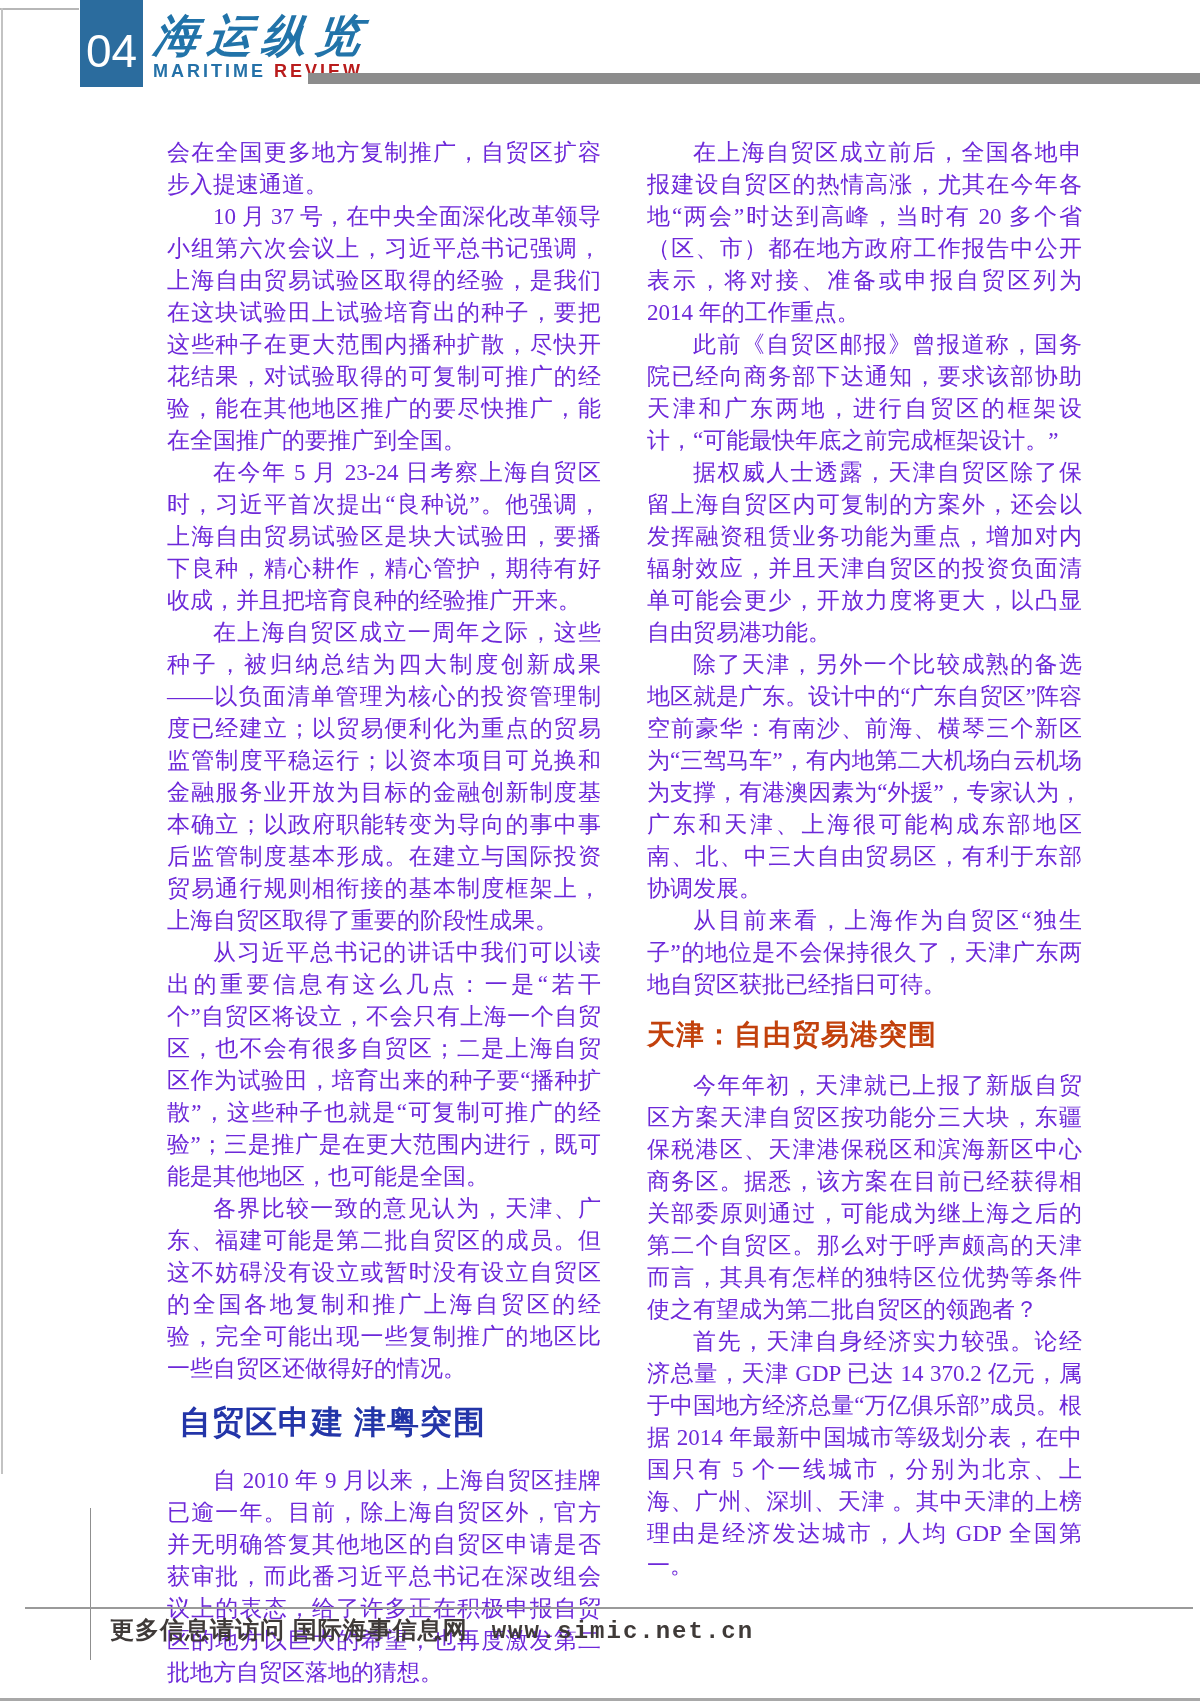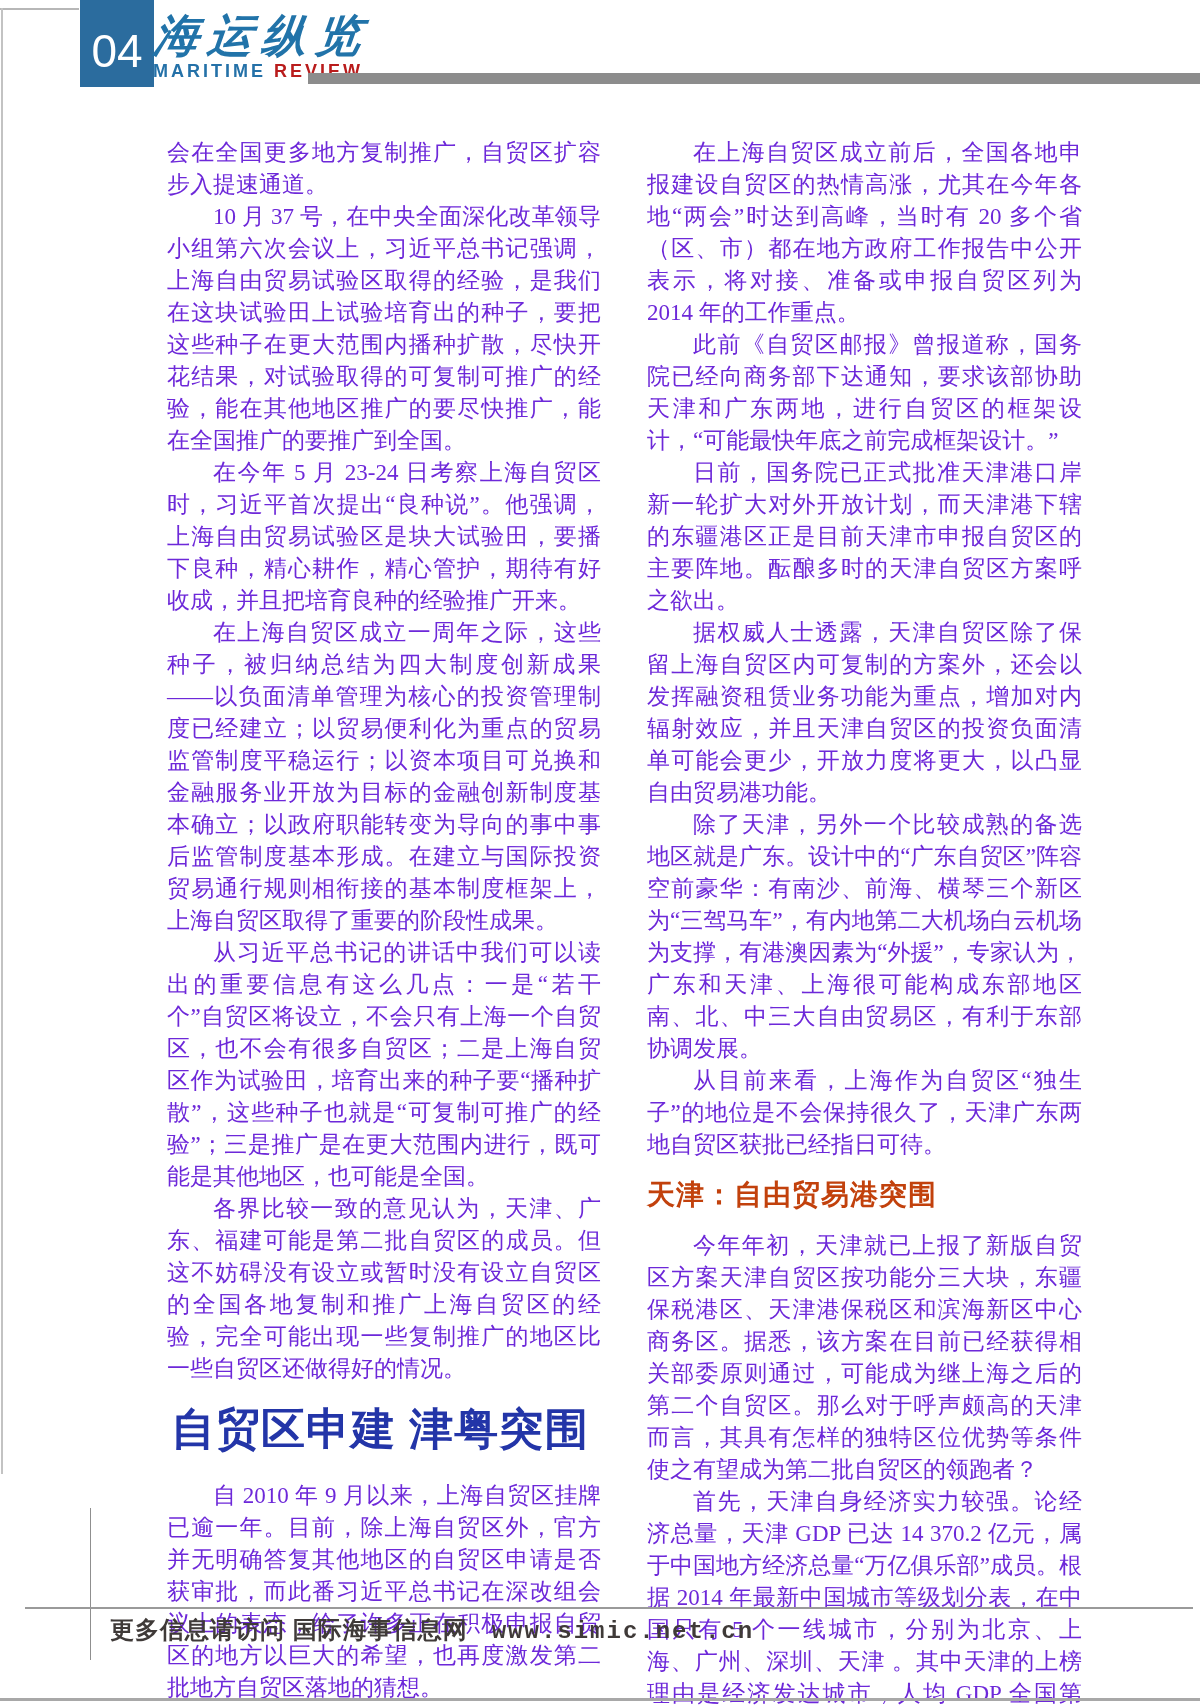--- a/index.html
+++ b/index.html
@@ -4,41 +4,41 @@
 <style>
   html,body{margin:0;padding:0;background:#ffffff;}
   .page{position:relative;width:1200px;height:1707px;background:#ffffff;overflow:hidden;
         font-family:"Liberation Serif","DejaVu Serif",serif;color:#2e2e2e;}
 
   
   .edge-top{position:absolute;left:0;top:8px;width:79px;height:2px;background:#b7b7b7;}
   .edge-left{position:absolute;left:1px;top:8px;width:2px;height:1466px;background:#c3c3c3;}
 
   
-  .pagenum-box{position:absolute;left:80px;top:0;width:74px;height:87px;background:#2b6c9e;
+  .pagenum-box{position:absolute;left:80px;top:0;width:63px;height:87px;background:#2b6c9e;
                display:flex;align-items:center;justify-content:center;padding-top:14px;box-sizing:border-box;}
   .pagenum{color:#ffffff;font-family:"Liberation Sans","DejaVu Sans",sans-serif;font-size:46px;line-height:1;}
   .masthead-cn{position:absolute;left:154px;top:6px;font-size:45px;font-weight:bold;font-style:italic;
                color:#2173a9;letter-spacing:9px;transform:skewX(-6deg);
                font-family:"Liberation Serif","DejaVu Serif",serif;white-space:nowrap;}
   .masthead-en{position:absolute;left:153px;top:61px;font-family:"Liberation Sans","DejaVu Sans",sans-serif;
                font-size:18px;font-weight:bold;letter-spacing:3px;white-space:nowrap;}
   .masthead-en .w1{color:#2471a8;}
   .masthead-en .w2{color:#b91c1c;margin-left:8px;}
   .header-bar{position:absolute;left:308px;top:73px;width:892px;height:11px;background:#8c8c8c;}
 
   
   .columns{position:absolute;left:167px;top:137px;width:915px;display:flex;}
   .col{width:434px;}
   .col.right{margin-left:46px;width:435px;}
   .col p{margin:0;font-size:23px;line-height:32px;text-align:justify;text-justify:inter-ideograph;
          text-indent:2em;color:#6d28d9;}
   .col p.noindent{text-indent:0;}
-  .h-blue{margin:18px 4px 24px;font-family:"Liberation Sans","DejaVu Sans",sans-serif;
-          font-size:44px;font-weight:bold;color:#2335a8;letter-spacing:1px;line-height:1.2;}
+  .h-blue{margin:18px 12px 24px;font-family:"Liberation Sans","DejaVu Sans",sans-serif;
+          font-size:32px;font-weight:bold;color:#2335a8;letter-spacing:1px;line-height:1.2;}
   .h-black{margin:16px 0 18px;font-family:"Liberation Sans","DejaVu Sans",sans-serif;
            font-size:28px;font-weight:bold;color:#c2410c;letter-spacing:1px;line-height:1.25;}
 
   
   .footer-vline{position:absolute;left:90px;top:1508px;width:1px;height:152px;background:#8f8f8f;}
   .footer-rule{position:absolute;left:25px;top:1607px;width:1168px;height:2px;background:#9a9a9a;}
   .footer-text{position:absolute;left:110px;top:1614px;font-family:"Liberation Sans","DejaVu Sans",sans-serif;
                font-weight:bold;font-size:24px;color:#3f3a38;letter-spacing:1px;white-space:nowrap;}
   .footer-text .url{margin-left:24px;letter-spacing:2px;font-family:"Liberation Mono","DejaVu Sans Mono",monospace;}
   .bottom-line{position:absolute;left:0;top:1698px;width:1200px;height:3px;background:#a8a8a8;}
@@ -69,21 +69,20 @@
       <p>在上海自贸区成立一周年之际，这些种子，被归纳总结为四大制度创新成果——以负面清单管理为核心的投资管理制度已经建立；以贸易便利化为重点的贸易监管制度平稳运行；以资本项目可兑换和金融服务业开放为目标的金融创新制度基本确立；以政府职能转变为导向的事中事后监管制度基本形成。在建立与国际投资贸易通行规则相衔接的基本制度框架上，上海自贸区取得了重要的阶段性成果。</p>
       <p>从习近平总书记的讲话中我们可以读出的重要信息有这么几点：一是“若干个”自贸区将设立，不会只有上海一个自贸区，也不会有很多自贸区；二是上海自贸区作为试验田，培育出来的种子要“播种扩散”，这些种子也就是“可复制可推广的经验”；三是推广是在更大范围内进行，既可能是其他地区，也可能是全国。</p>
       <p>各界比较一致的意见认为，天津、广东、福建可能是第二批自贸区的成员。但这不妨碍没有设立或暂时没有设立自贸区的全国各地复制和推广上海自贸区的经验，完全可能出现一些复制推广的地区比一些自贸区还做得好的情况。</p>
       <h2 class="h-blue">自贸区申建 津粤突围</h2>
       <p>自 2010 年 9 月以来，上海自贸区挂牌已逾一年。目前，除上海自贸区外，官方并无明确答复其他地区的自贸区申请是否获审批，而此番习近平总书记在深改组会议上的表态，给了许多正在积极申报自贸区的地方以巨大的希望，也再度激发第二批地方自贸区落地的猜想。</p>
     </div>
 
     <div class="col right">
       <p>在上海自贸区成立前后，全国各地申报建设自贸区的热情高涨，尤其在今年各地“两会”时达到高峰，当时有 20 多个省（区、市）都在地方政府工作报告中公开表示，将对接、准备或申报自贸区列为 2014 年的工作重点。</p>
       <p>此前《自贸区邮报》曾报道称，国务院已经向商务部下达通知，要求该部协助天津和广东两地，进行自贸区的框架设计，“可能最快年底之前完成框架设计。”</p>
-      <p>日前，国务院已正式批准天津港口岸新一轮扩大对外开放计划，而天津港下辖的东疆港区正是目前天津市申报自贸区的主要阵地。酝酿多时的天津自贸区方案呼之欲出。</p>
       <p>据权威人士透露，天津自贸区除了保留上海自贸区内可复制的方案外，还会以发挥融资租赁业务功能为重点，增加对内辐射效应，并且天津自贸区的投资负面清单可能会更少，开放力度将更大，以凸显自由贸易港功能。</p>
       <p>除了天津，另外一个比较成熟的备选地区就是广东。设计中的“广东自贸区”阵容空前豪华：有南沙、前海、横琴三个新区为“三驾马车”，有内地第二大机场白云机场为支撑，有港澳因素为“外援”，专家认为，广东和天津、上海很可能构成东部地区南、北、中三大自由贸易区，有利于东部协调发展。</p>
       <p>从目前来看，上海作为自贸区“独生子”的地位是不会保持很久了，天津广东两地自贸区获批已经指日可待。</p>
       <h3 class="h-black">天津：自由贸易港突围</h3>
       <p>今年年初，天津就已上报了新版自贸区方案天津自贸区按功能分三大块，东疆保税港区、天津港保税区和滨海新区中心商务区。据悉，该方案在目前已经获得相关部委原则通过，可能成为继上海之后的第二个自贸区。那么对于呼声颇高的天津而言，其具有怎样的独特区位优势等条件使之有望成为第二批自贸区的领跑者？</p>
       <p>首先，天津自身经济实力较强。论经济总量，天津 GDP 已达 14 370.2 亿元，属于中国地方经济总量“万亿俱乐部”成员。根据 2014 年最新中国城市等级划分表，在中国只有 5 个一线城市，分别为北京、上海、广州、深圳、天津 。其中天津的上榜理由是经济发达城市，人均 GDP 全国第一。</p>
     </div>
 
   </div>
 

